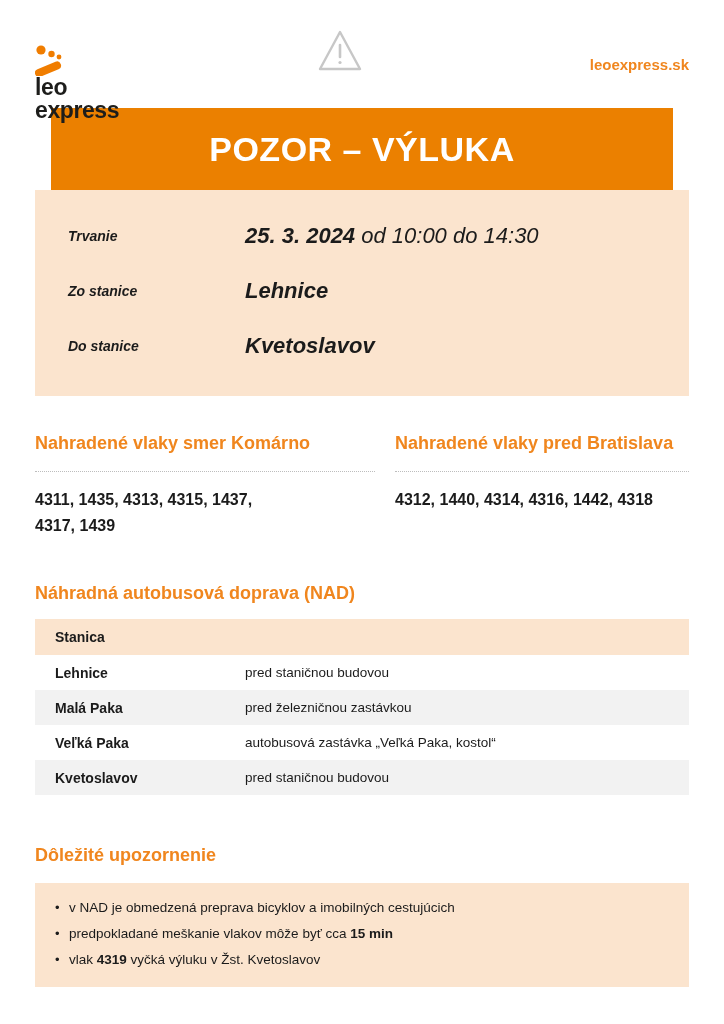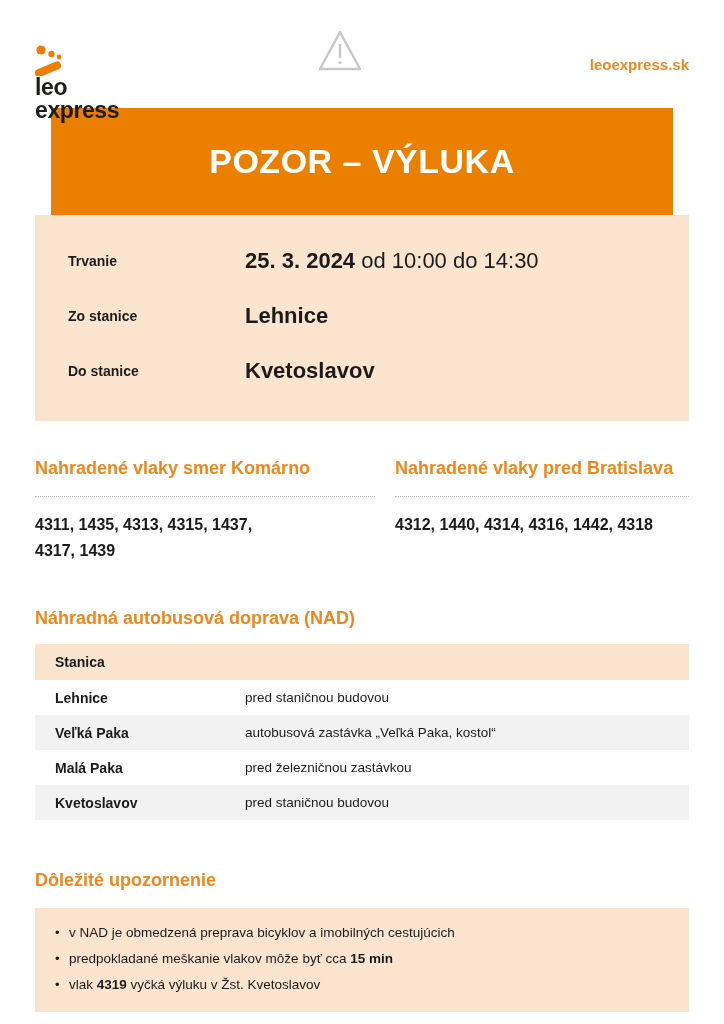--- a/index.html
+++ b/index.html
@@ -24,27 +24,27 @@
   
   .header{position:relative;height:104px;}
   .logo{position:absolute;left:35px;top:26px;display:flex;align-items:flex-start;flex-direction:column;}
   .logo-mark{display:block;margin-right:8px;margin-top:2px;}
   .logo-text{font-weight:bold;font-size:23px;line-height:23px;letter-spacing:-0.4px;color:#1d1d1b;}
   .warn{position:absolute;left:316px;top:28px;}
   .site-link{position:absolute;right:35px;top:56px;font-weight:bold;font-size:15px;color:var(--orange-text);text-decoration:none;}
 
   
   .banner{
-    margin:4px 51px 0;height:107px;background:var(--orange-banner);
+    margin:4px 51px 0;height:82px;background:var(--orange-banner);
     display:flex;align-items:center;justify-content:center;
     color:#fff;font-weight:bold;font-size:34px;letter-spacing:0.5px;
   }
 
   
-  .info-box{margin:0 35px;background:var(--peach);padding:23px 0 27px;}
+  .info-box{margin:0 35px;background:var(--peach);padding:23px 0 27px;font-style:italic;}
   .info-row{display:flex;align-items:center;height:46px;padding-left:33px;}
   .info-row + .info-row{margin-top:9px;}
   .info-label{width:177px;font-size:14px;font-weight:bold;}
   .info-value{font-size:22px;}
 
   
   .columns{margin:37px 35px 0;display:flex;}
   .col{width:340px;}
   .col + .col{margin-left:20px;flex:1;}
   .col-heading{font-size:18px;font-weight:bold;color:var(--orange-text);}
@@ -131,26 +131,26 @@
   <div class="nad-table">
     <div class="nad-header">
       <div class="cell-station">Stanica</div>
     </div>
     <div class="nad-body">
         <div class="nad-row">
           <div class="cell-station">Lehnice</div>
           <div class="cell-stop">pred staničnou budovou</div>
         </div>
         <div class="nad-row">
+          <div class="cell-station">Malá Paka</div>
+          <div class="cell-stop">pred železničnou zastávkou</div>
+        </div>
+        <div class="nad-row">
           <div class="cell-station">Veľká Paka</div>
           <div class="cell-stop">autobusová zastávka „Veľká Paka, kostol“</div>
-        </div>
-        <div class="nad-row">
-          <div class="cell-station">Malá Paka</div>
-          <div class="cell-stop">pred železničnou zastávkou</div>
         </div>
         <div class="nad-row">
           <div class="cell-station">Kvetoslavov</div>
           <div class="cell-stop">pred staničnou budovou</div>
         </div>
       </div>
   </div>
 
   <div class="notice-heading">Dôležité upozornenie</div>
   <div class="notice-box">

